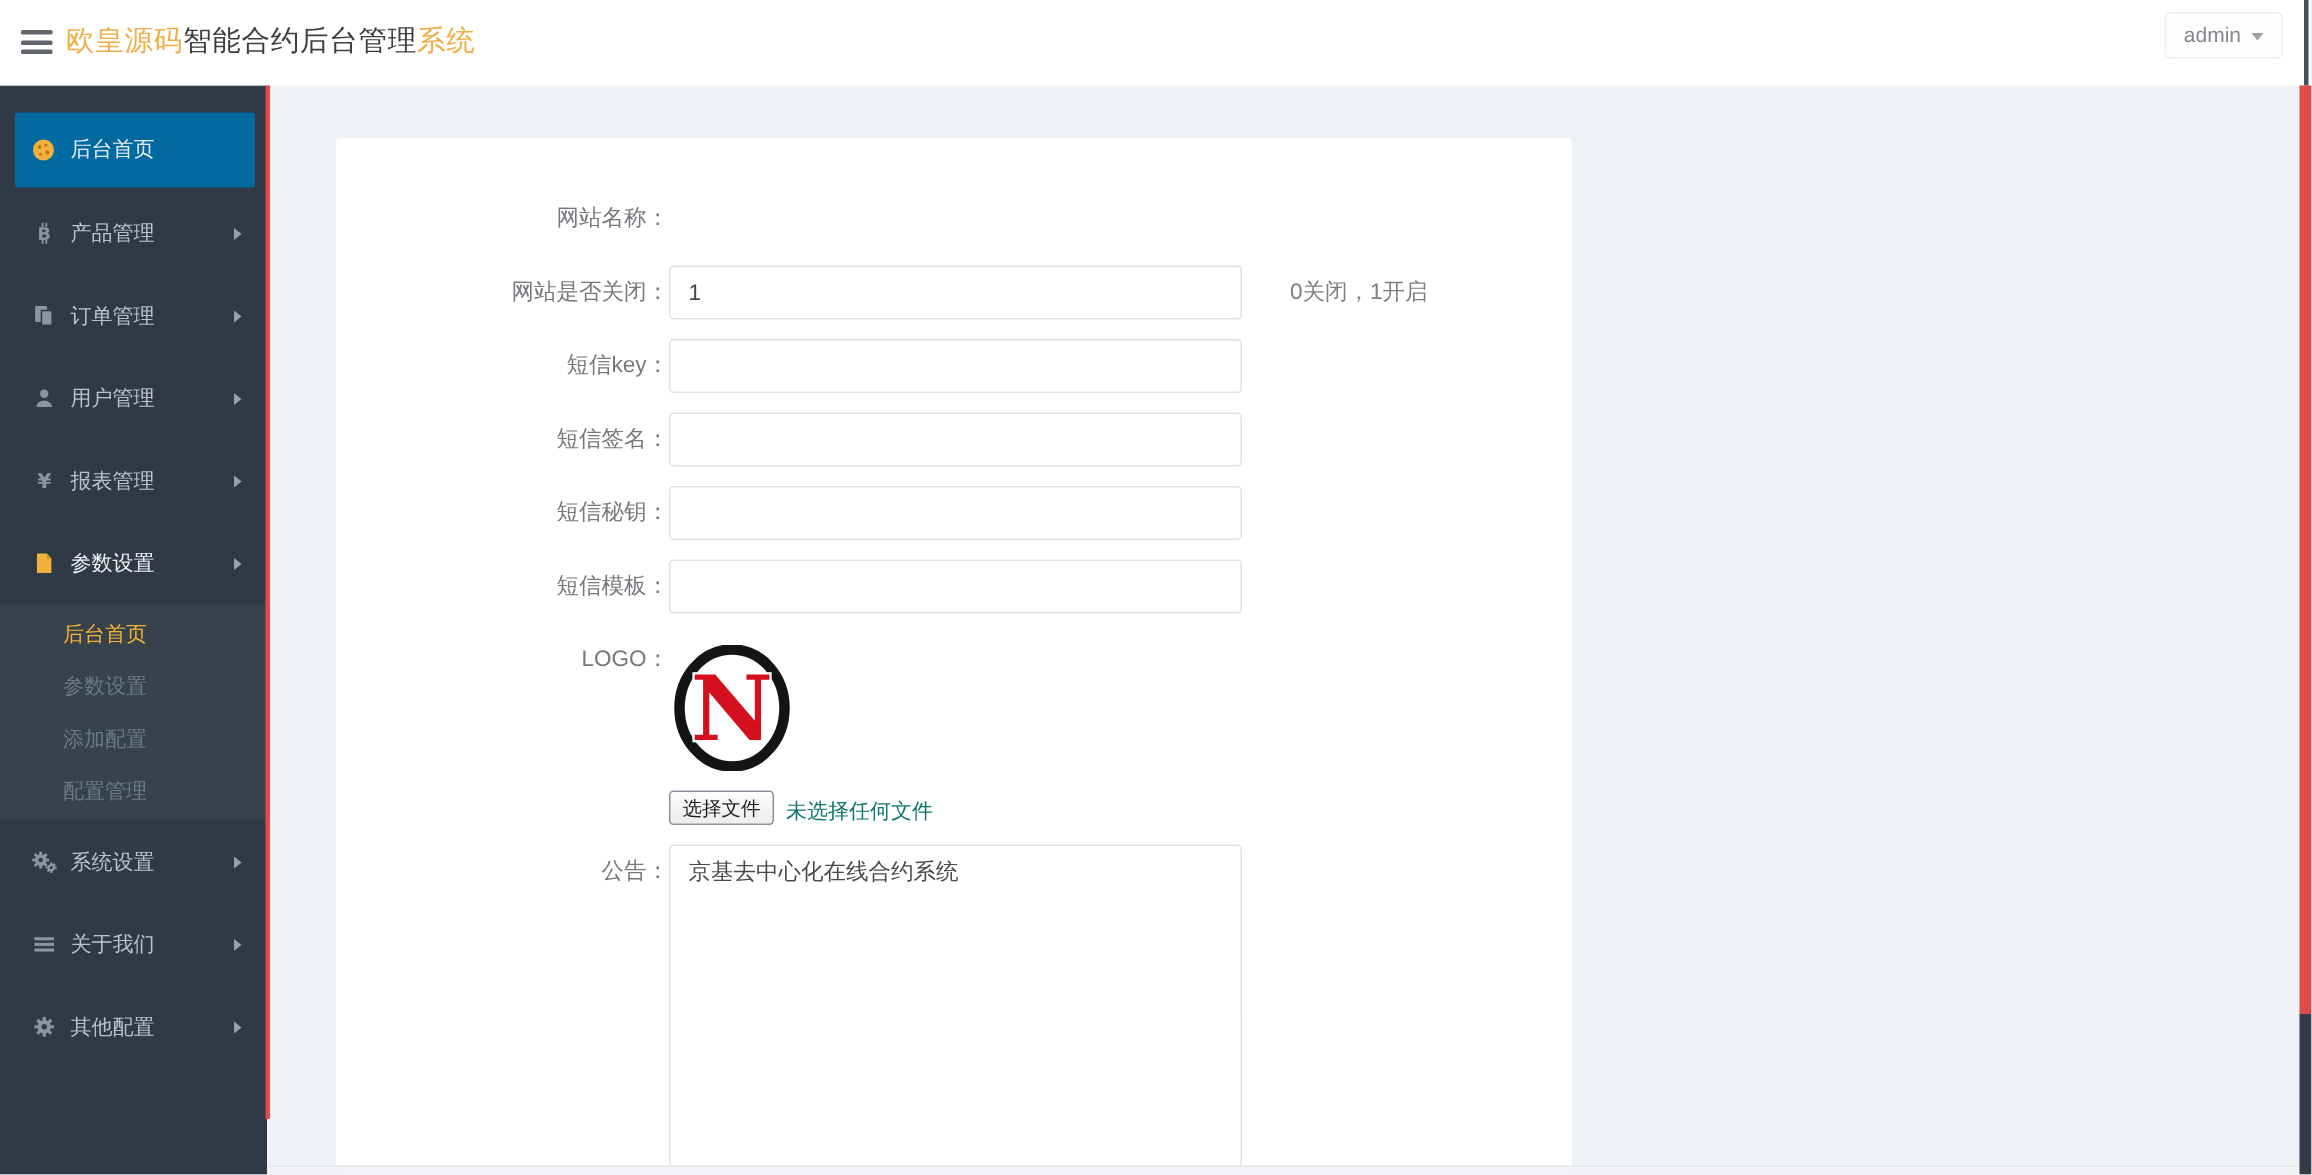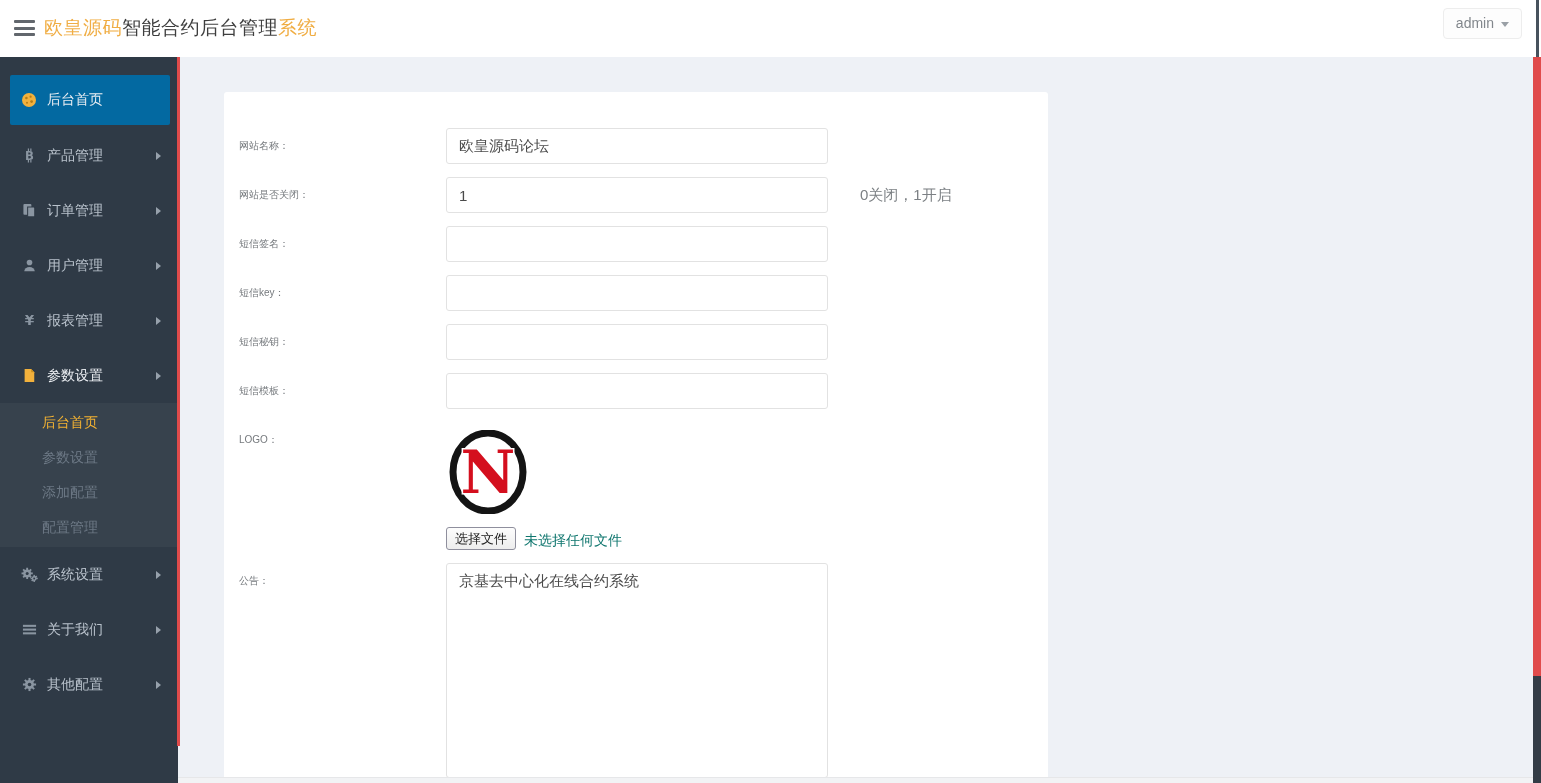--- a/index.html
+++ b/index.html
@@ -43,21 +43,21 @@
   .side-red-strip { position:absolute; top:57px; left:177px; width:3px; height:689px; background:#e04b4b; z-index:9; }
   .scrollbar-red { position:absolute; top:57px; right:0; width:8px; height:619px; background:#e04b4b; z-index:9; cursor:pointer; }
   .scrollbar-dark { position:absolute; top:676px; right:0; width:8px; height:107px; background:#333c46; z-index:9; cursor:pointer; }
   .bottom-track { position:absolute; left:178px; right:8px; bottom:0; height:6px; background:#f2f3f5; border-top:1px solid #e6e7e9; z-index:7; }
 
   
   .main { position:absolute; left:178px; top:57px; right:0; bottom:0; background:#eef1f6; }
   .card { position:absolute; left:46px; top:35px; width:824px; height:691px; background:#fff; border-radius:3px; padding-top:36px; }
 
   .form-row { display:flex; margin-bottom:13px; }
-  .row-label { width:222px; flex-shrink:0; padding-left:15px; font-size:10px; color:#75797d; line-height:36px; }
+  .row-label { width:222px; flex-shrink:0; padding-left:15px; font-size:15px; color:#75797d; line-height:36px;text-align:right; }
   .row-control { width:382px; }
   .text-input { width:100%; height:36px; border:1px solid #e2e2e2; border-radius:3px; padding:0 12px;
     font-size:15px; color:#4a4a4a; font-family:inherit; background:#fff; outline:none; }
   .hint { margin-left:32px; line-height:36px; font-size:15px; color:#7c8084; white-space:nowrap; }
   .logo-wrap { width:84px; height:84px; margin-top:8px; }
   .file-line { margin-top:13px; display:flex; align-items:flex-end; }
   .file-btn { height:23px; padding:0 8px; border:1px solid #8f8f9d; border-radius:3px;
     background:linear-gradient(#fdfdfd,#ededed); font-size:13px; color:#1d1d1d; font-family:inherit; cursor:pointer; }
   .file-status { margin-left:8px; font-size:14px; color:#0f766e; }
   .textarea { width:100%; height:215px; border:1px solid #e2e2e2; border-radius:3px; padding:8px 12px;
@@ -218,50 +218,44 @@
   </nav>
 <div class="side-red-strip"></div>
 <div class="scrollbar-red"></div>
 <div class="scrollbar-dark"></div>
 <div class="bottom-track"></div>
 
 <div class="main">
   <div class="card" id="form-card">
       <div class="form-row">
     <div class="row-label">网站名称：</div>
-    <div class="row-control">
-      <input class="text-input" type="text" value="欧皇源码论坛" style="">
-      
-      
-      
-    </div>
 
   </div>
       <div class="form-row">
     <div class="row-label">网站是否关闭：</div>
     <div class="row-control">
       <input class="text-input" type="text" value="1" style="">
       
       
       
     </div>
     <div class="hint">0关闭，1开启</div>
   </div>
       <div class="form-row">
+    <div class="row-label">短信key：</div>
+    <div class="row-control">
+      <input class="text-input" type="text" value="" style="">
+      
+      
+      
+    </div>
+
+  </div>
+      <div class="form-row">
     <div class="row-label">短信签名：</div>
-    <div class="row-control">
-      <input class="text-input" type="text" value="" style="">
-      
-      
-      
-    </div>
-
-  </div>
-      <div class="form-row">
-    <div class="row-label">短信key：</div>
     <div class="row-control">
       <input class="text-input" type="text" value="" style="">
       
       
       
     </div>
 
   </div>
       <div class="form-row">
     <div class="row-label">短信秘钥：</div>

